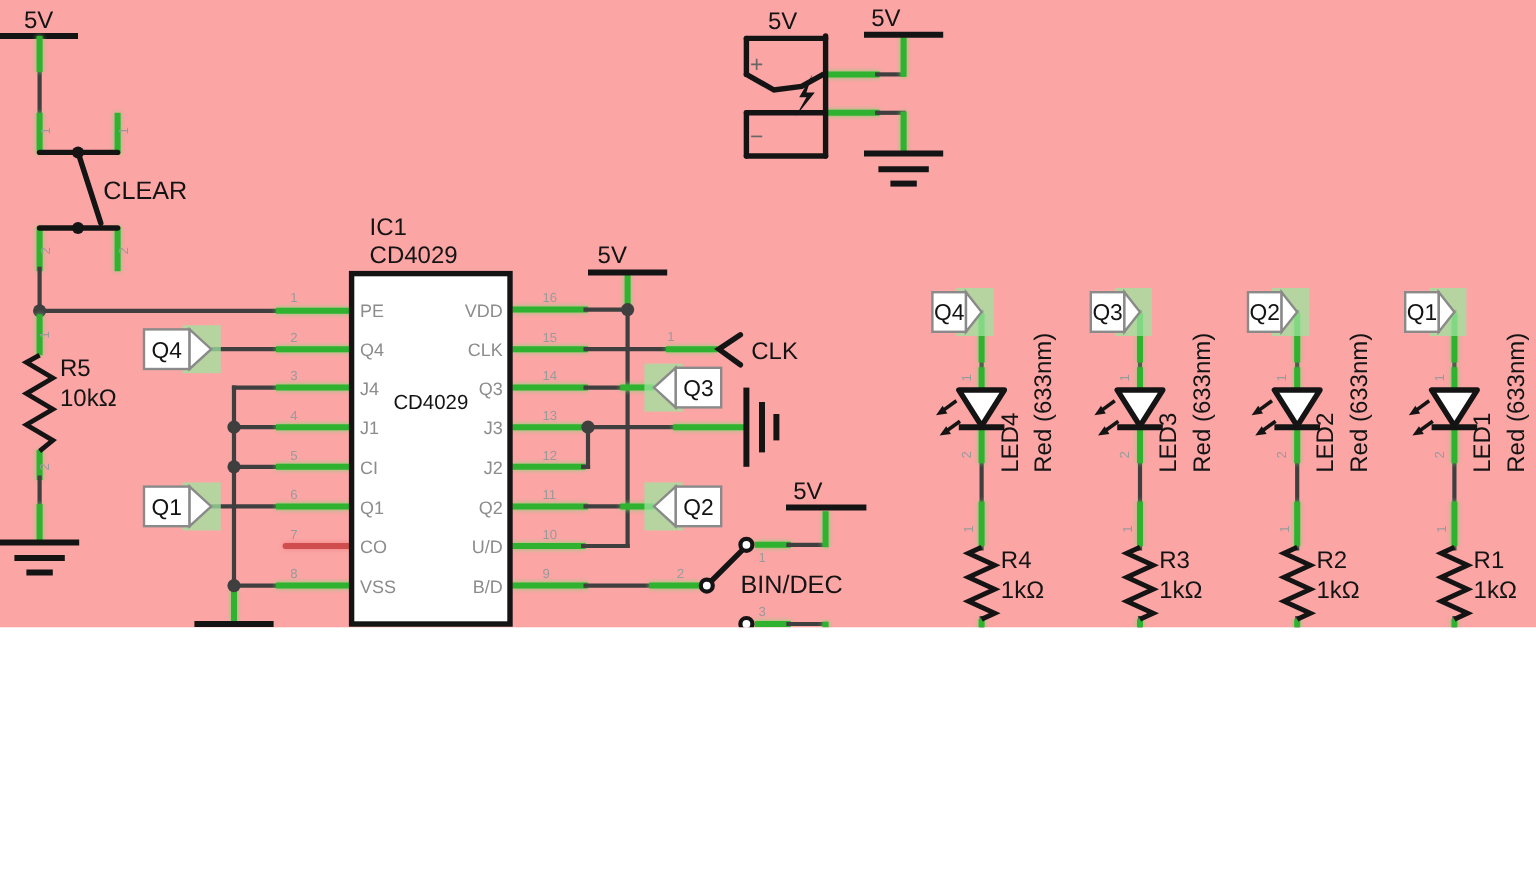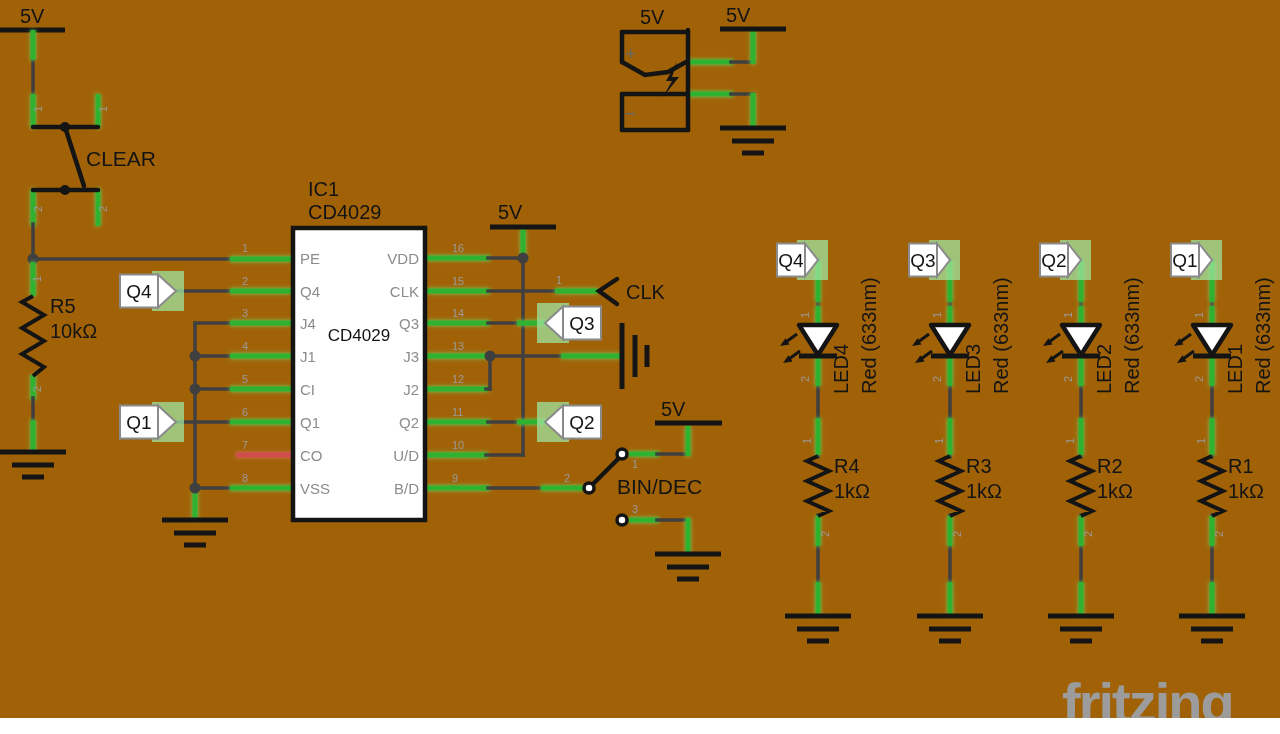--- a/index.html
+++ b/index.html
@@ -1,16 +1,16 @@
 <!DOCTYPE html>
 <html><head>
 <meta charset="utf-8">
 <style>
   html,body{margin:0;padding:0;background:#fff;}
-  .stage{width:1280px;height:718px;position:relative;background:#a16207;overflow:hidden;}
+  .stage{width:1280px;height:523px;position:relative;background:#fca5a5;overflow:hidden;}
   svg{display:block;}
   svg text{font-family:"Liberation Sans","DejaVu Sans",sans-serif;fill:#141414;}
   .w   {stroke:#3f3f3f;stroke-width:3.5;fill:none;stroke-linecap:square;}
   .g   {stroke:#2fb22f;stroke-width:5;fill:none;stroke-linecap:butt;
         filter:drop-shadow(0 0 2px rgba(110,220,110,.9));}
   .blk {stroke:#141414;stroke-width:5;fill:none;stroke-linecap:butt;}
   .blk4{stroke:#141414;stroke-width:4.5;fill:none;stroke-linecap:round;}
   .red {stroke:#cf4d4d;stroke-width:5;fill:none;stroke-linecap:round;
         filter:drop-shadow(0 0 2px rgba(235,120,120,.8));}
   .dot {fill:#3f3f3f;stroke:none;}

